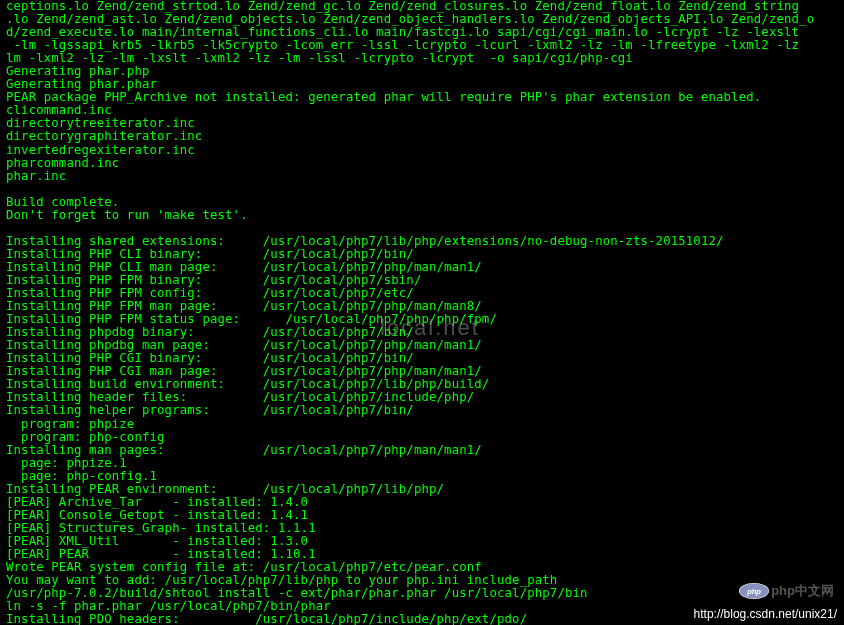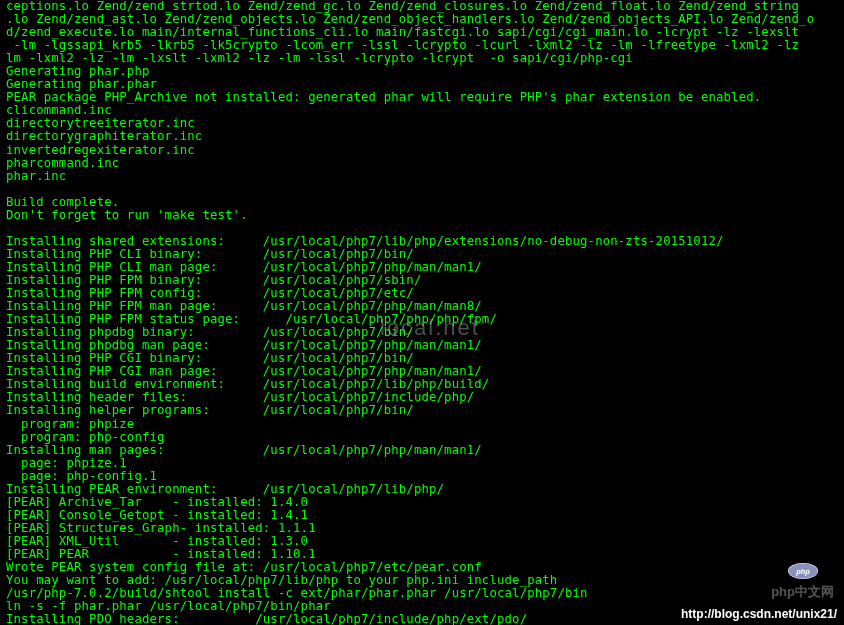--- a/index.html
+++ b/index.html
@@ -34,39 +34,37 @@
     top: 315px;
   }
   .logo {
     position: absolute;
     right: 10px;
     bottom: 24px;
     display: flex;
     align-items: center;
     gap: 2px;
     pointer-events: none;
-    flex-direction: column;
   }
   .logo svg { width: 30px; height: 20px; }
   .logo span {
     font-family: "Microsoft YaHei", Arial, sans-serif;
     font-size: 13px;
     color: #555;
     font-weight: bold;
   }
   .source-url {
     position: absolute;
     right: 4px;
     bottom: 3px;
     color: #ffffff;
     font-family: Arial, sans-serif;
     font-size: 12px;
     background: rgba(0,0,0,0.6);
     padding: 1px 3px;
-    font-weight: bold;
   }
 </style>
 </head>
 <body>
 
 <pre class="terminal">ceptions.lo Zend/zend_strtod.lo Zend/zend_gc.lo Zend/zend_closures.lo Zend/zend_float.lo Zend/zend_string
 .lo Zend/zend_ast.lo Zend/zend_objects.lo Zend/zend_object_handlers.lo Zend/zend_objects_API.lo Zend/zend_o
 d/zend_execute.lo main/internal_functions_cli.lo main/fastcgi.lo sapi/cgi/cgi_main.lo -lcrypt -lz -lexslt
  -lm -lgssapi_krb5 -lkrb5 -lk5crypto -lcom_err -lssl -lcrypto -lcurl -lxml2 -lz -lm -lfreetype -lxml2 -lz
 lm -lxml2 -lz -lm -lxslt -lxml2 -lz -lm -lssl -lcrypto -lcrypt  -o sapi/cgi/php-cgi

